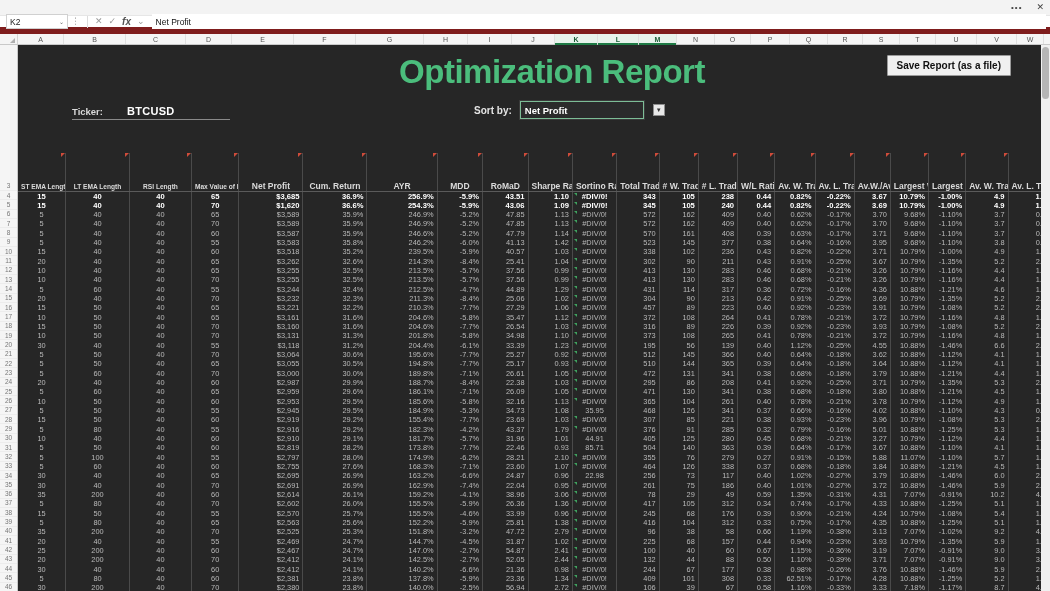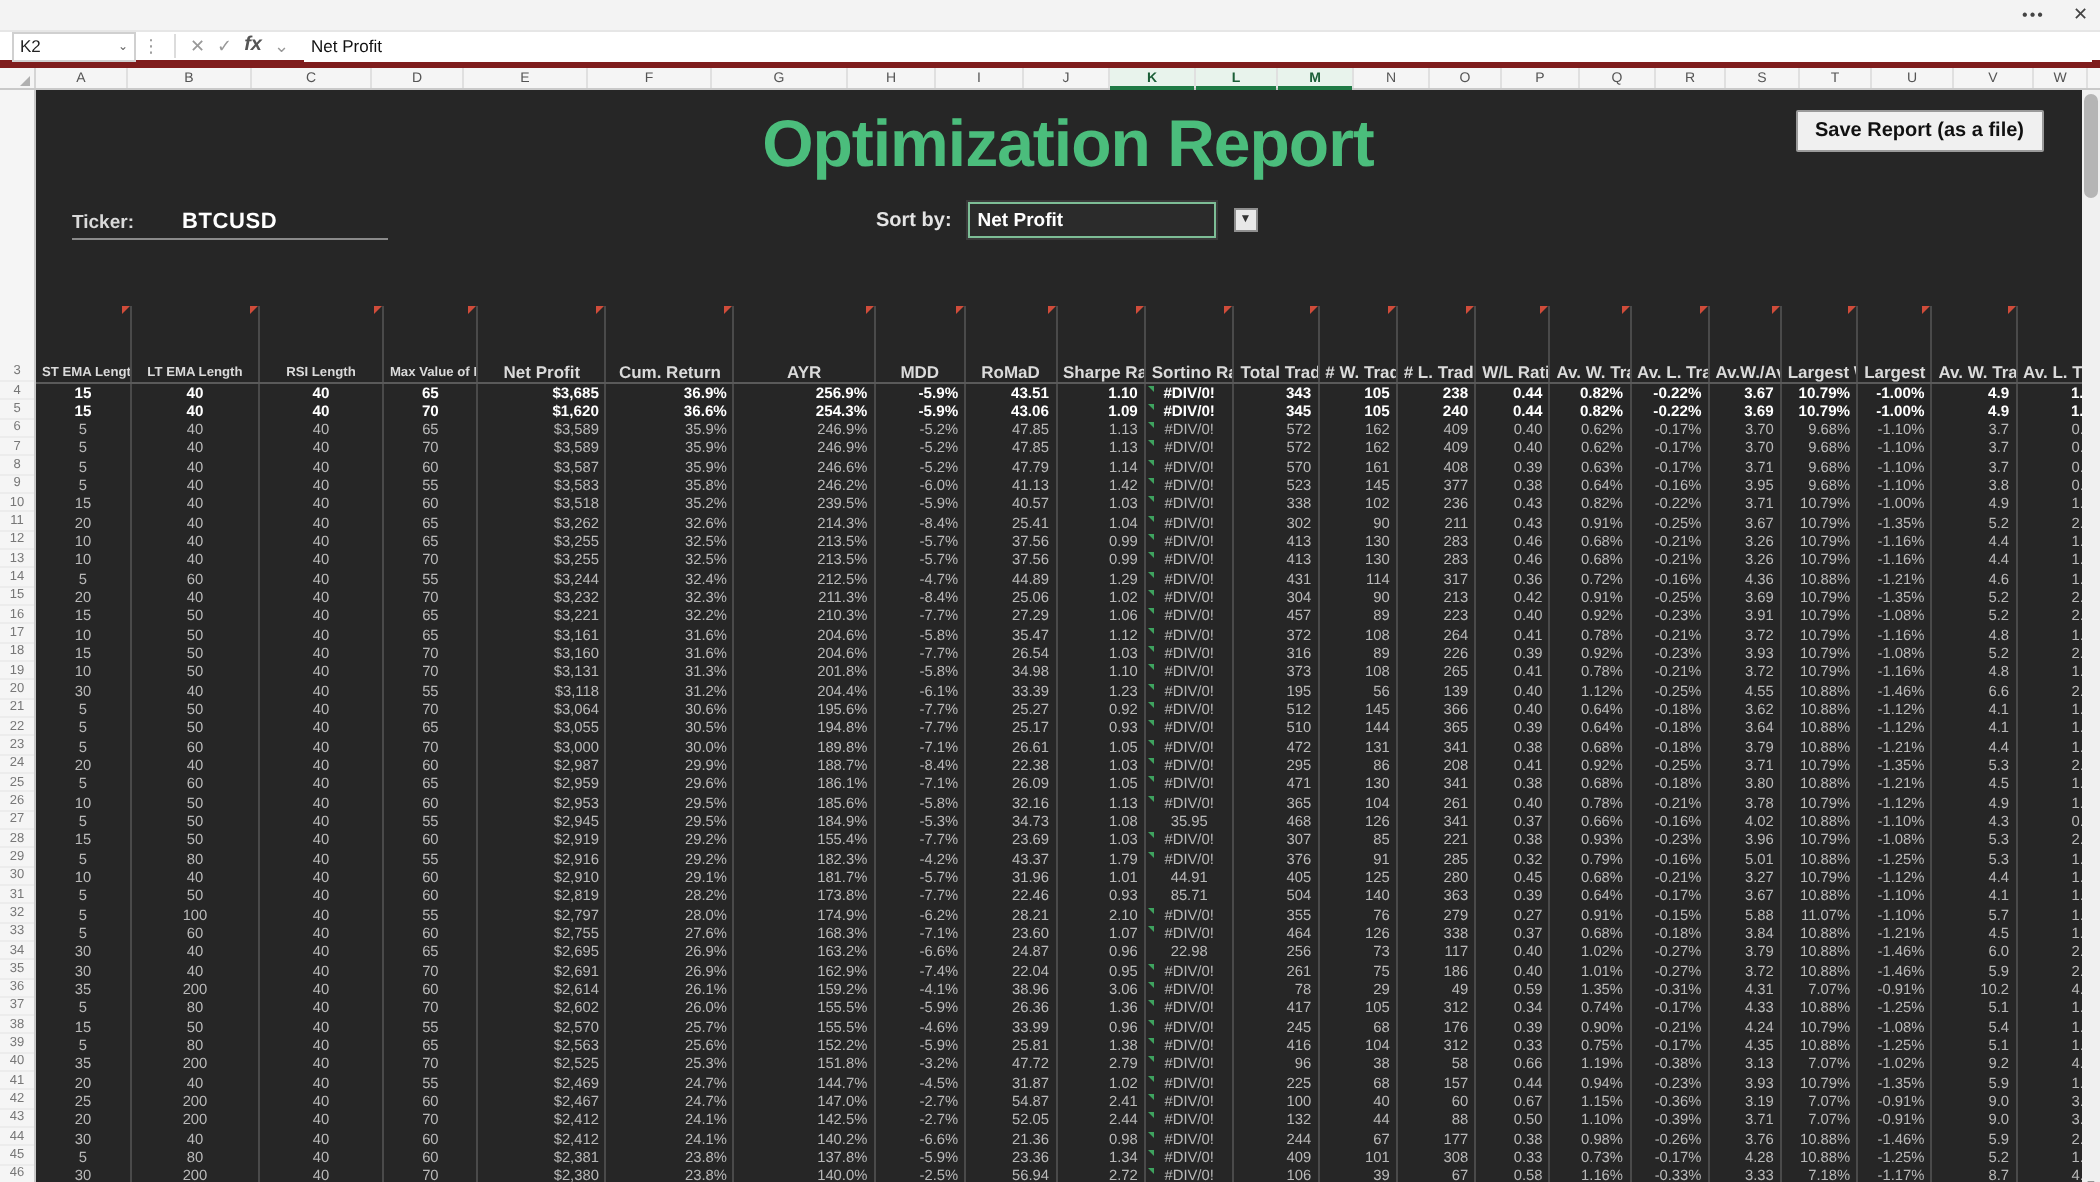--- a/index.html
+++ b/index.html
@@ -15,21 +15,21 @@
     display: flex; align-items: center; justify-content: flex-end;
     padding-right: 6px; gap: 14px;
     border-bottom: 1px solid #e6e6e6;
   }
   .tb-btn { font-size: 9px; color: #444; line-height: 1; cursor: default; }
   .tb-dots { letter-spacing: 1px; font-size: 8px; }
   
   .formulabar {
     height: 18px; background: #ffffff;
     display: flex; align-items: center;
-    border-bottom: 4px solid #7f1d1d;
+    border-bottom: 7px solid #7f1d1d;
     padding: 0 2px;
   }
   .namebox {
     width: 62px; height: 15px; margin-left: 4px;
     border: 1px solid #d0d0d0; background: #fff;
     display: flex; align-items: center; justify-content: space-between;
     padding: 0 3px; font-size: 8.5px; color: #222;
   }
   .namebox .caret { font-size: 6px; color: #666; }
   .fb-sep { width: 1px; height: 12px; background: #dcdcdc; margin: 0 4px; }
@@ -77,28 +77,28 @@
     font-size: 6.5px; color: #777;
   }
   .rowhead .rh {
     height: 9.33px; display: flex; align-items: center; justify-content: center;
     border-bottom: 1px solid #ececec;
   }
   .sheet {
     flex: 1; background: #262626; position: relative; overflow: hidden;
   }
   
-  .banner { position: relative; height: 108px; }
+  .banner { position: relative; height: 108px; margin-left: 36px; }
   .report-title {
     position: absolute; left: 0; right: 0; top: 8px;
     text-align: center; color: #4bbd7c;
     font-size: 33px; font-weight: bold; letter-spacing: -0.5px;
   }
   .save-btn {
-    position: absolute; right: 28px; top: 10px;
+    position: absolute; right: 39px; top: 10px;
     background: #f0f0f0; border: 1px solid #9a9a9a;
     color: #111; font-size: 10px; font-weight: bold;
     padding: 4px 9px; cursor: pointer; border-radius: 1px;
   }
   .ticker-block {
     position: absolute; left: 18px; top: 60px;
     width: 158px; border-bottom: 1px solid #8a8a8a;
     display: flex; align-items: flex-end; padding-bottom: 2px;
   }
   .ticker-label { color: #d9d9d9; font-size: 9.5px; font-weight: bold; }
@@ -1313,21 +1313,21 @@
             <td>23.8%</td>
             <td>137.8%</td>
             <td>-5.9%</td>
             <td>23.36</td>
             <td>1.34</td>
             <td class="divzero">#DIV/0!</td>
             <td>409</td>
             <td>101</td>
             <td>308</td>
             <td>0.33</td>
-            <td>0.73%</td>
+            <td>62.51%</td>
             <td>-0.17%</td>
             <td>4.28</td>
             <td>10.88%</td>
             <td>-1.25%</td>
             <td>5.2</td>
             <td>1.3</td>
           </tr>
           <tr class="table-row">
             <td class="cen">30</td>
             <td class="cen">200</td>

